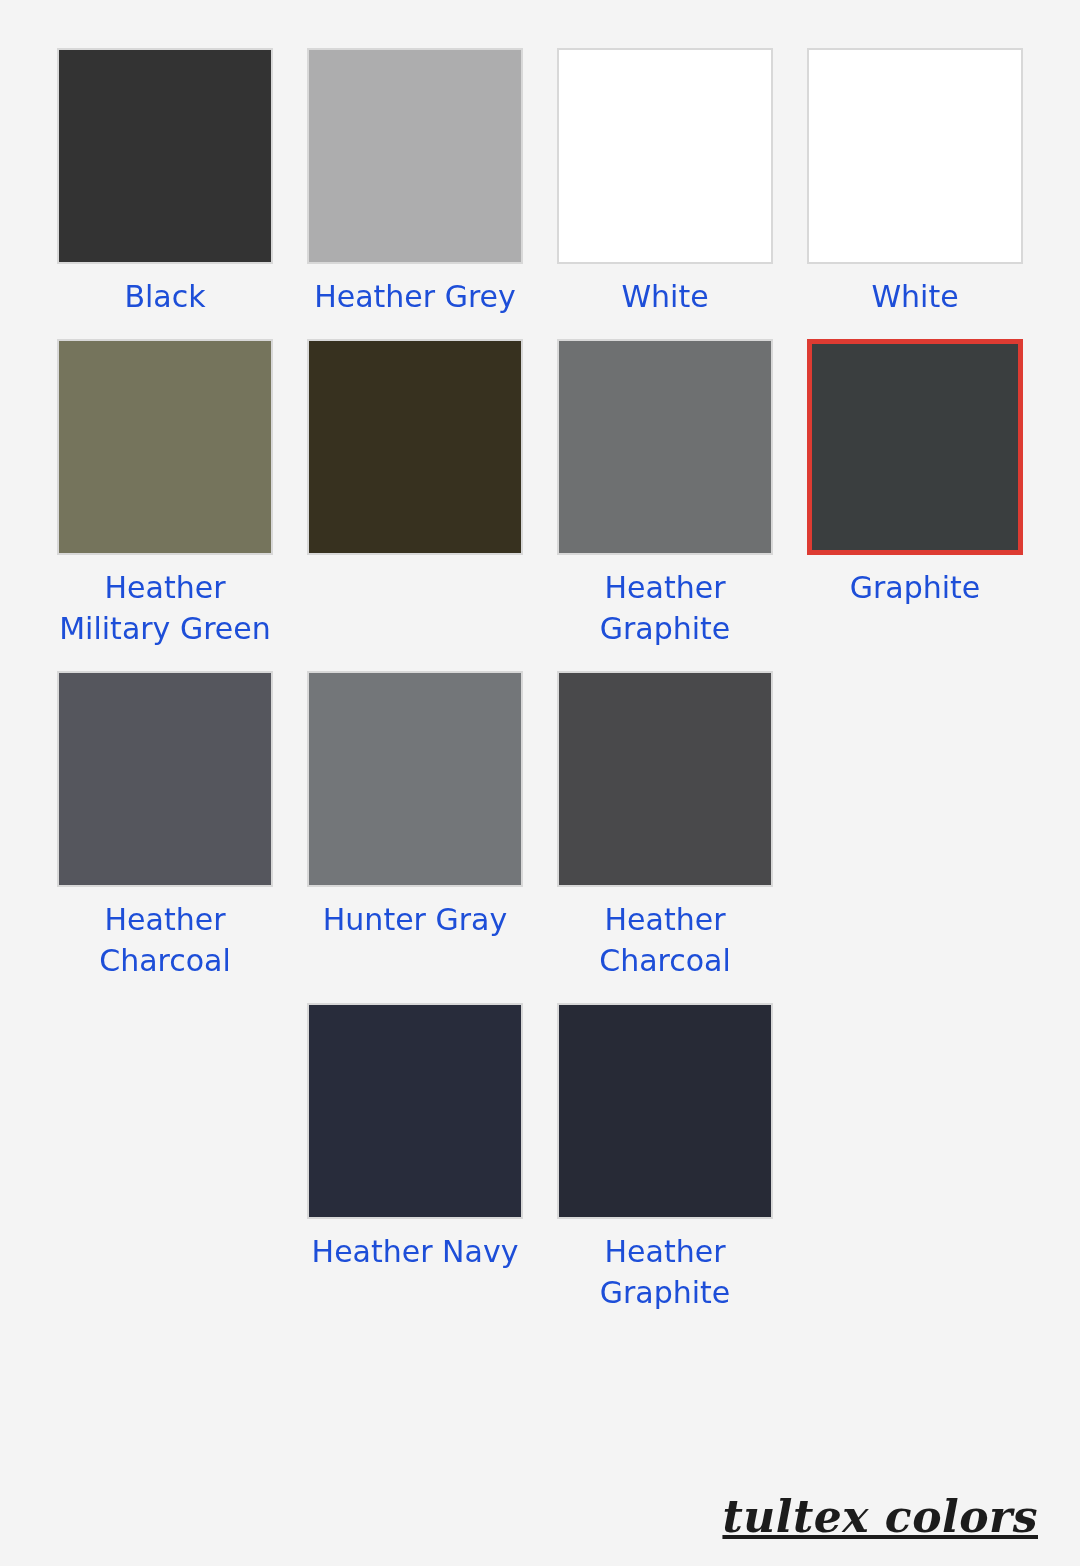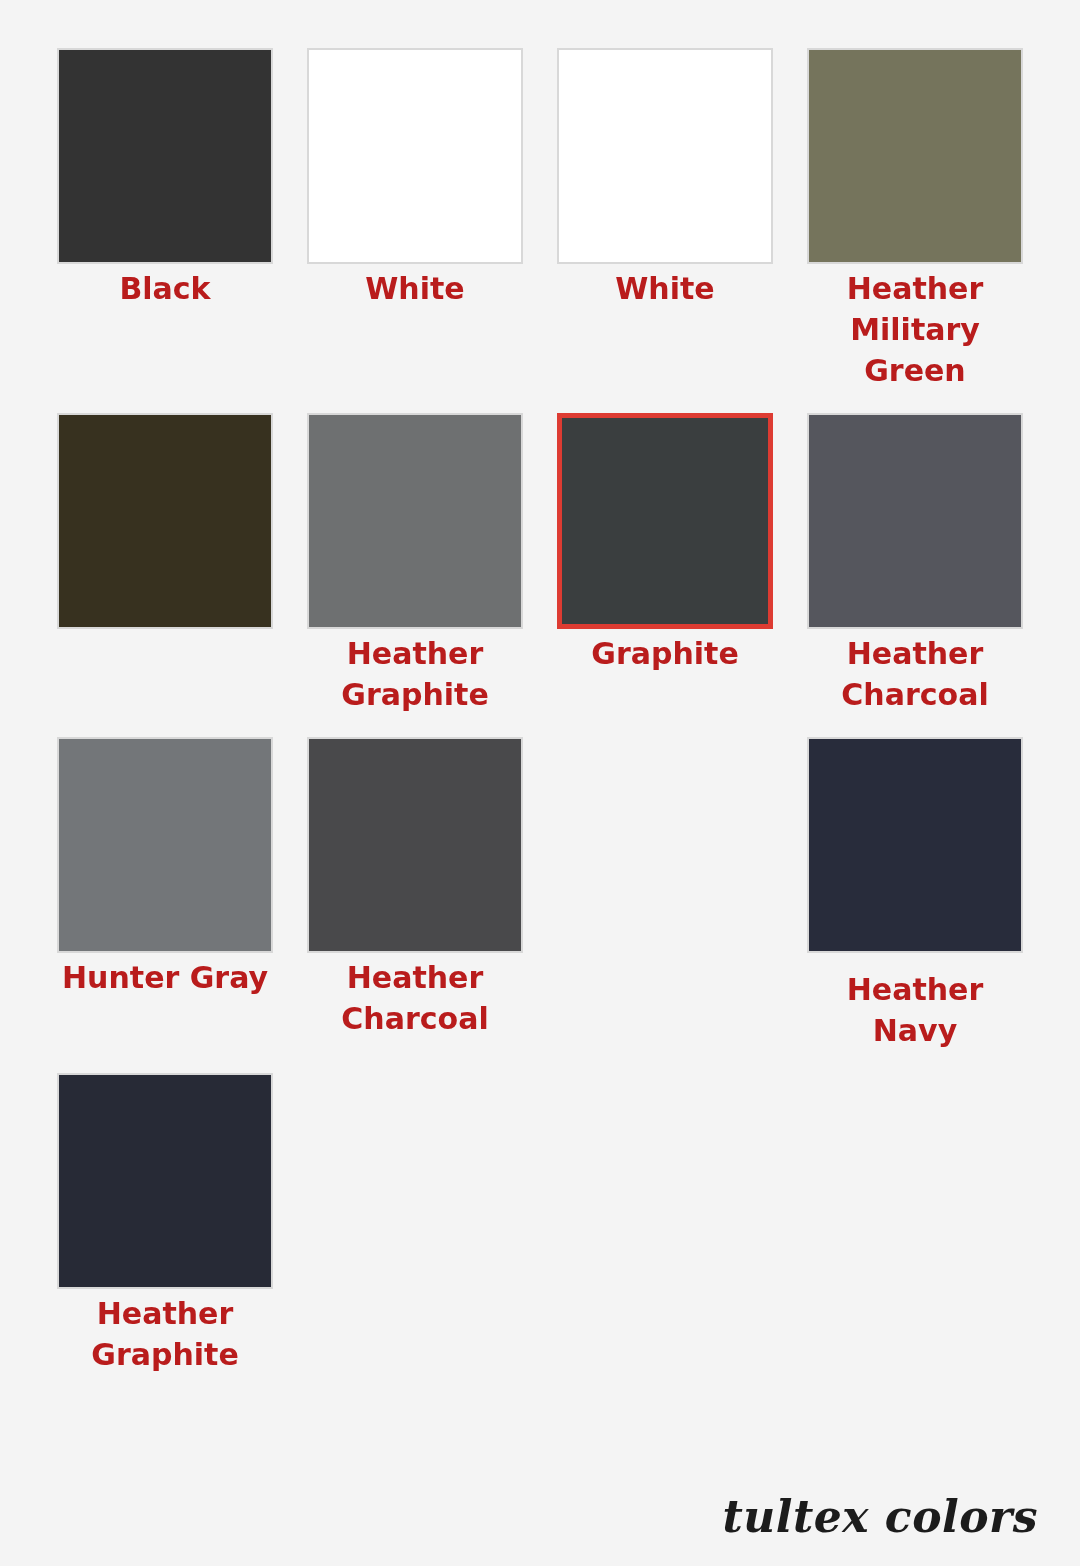--- a/index.html
+++ b/index.html
@@ -41,55 +41,59 @@
     box-sizing: border-box;
     border: 2px solid #d8d8d8;
     background: #ffffff;
   }
 
   .swatch-cell.is-selected .swatch-chip {
     border: 5px solid #dd3b32;
   }
 
   .swatch-label {
-    margin-top: 4px;
+    margin-top: 12px;
     font-size: 30px;
     line-height: 41px;
-    color: #b91c1c;
+    color: #1d4ed8;
     text-align: center;
     max-width: 220px;
-    font-weight: 700;
+    font-weight: 400;
   }
 
   
   .row-offset {
     margin-left: 25%;
-    gap: 12px;
   }
 
   .brand {
     position: absolute;
     right: 42px;
     bottom: 24px;
     font-family: "DejaVu Serif", "Liberation Serif", serif;
     font-style: italic;
     font-weight: bold;
     font-size: 44px;
     color: #1c1c1c;
     letter-spacing: 0.5px;
     white-space: nowrap;
+    text-decoration: underline;
   }
 </style>
 </head>
 <body>
 
 <div class="swatch-grid">
     <div class="swatch-cell">
       <div class="swatch-chip" style="background: rgb(51, 51, 51);"></div>
       <div class="swatch-label">Black</div>
+    </div>
+    <div class="swatch-cell">
+      <div class="swatch-chip" style="background: rgb(173, 173, 174);"></div>
+      <div class="swatch-label">Heather Grey</div>
     </div>
     <div class="swatch-cell">
       <div class="swatch-chip" style="background: rgb(255, 255, 255);"></div>
       <div class="swatch-label">White</div>
     </div>
     <div class="swatch-cell">
       <div class="swatch-chip" style="background: rgb(255, 255, 255);"></div>
       <div class="swatch-label">White</div>
     </div>
     <div class="swatch-cell">

